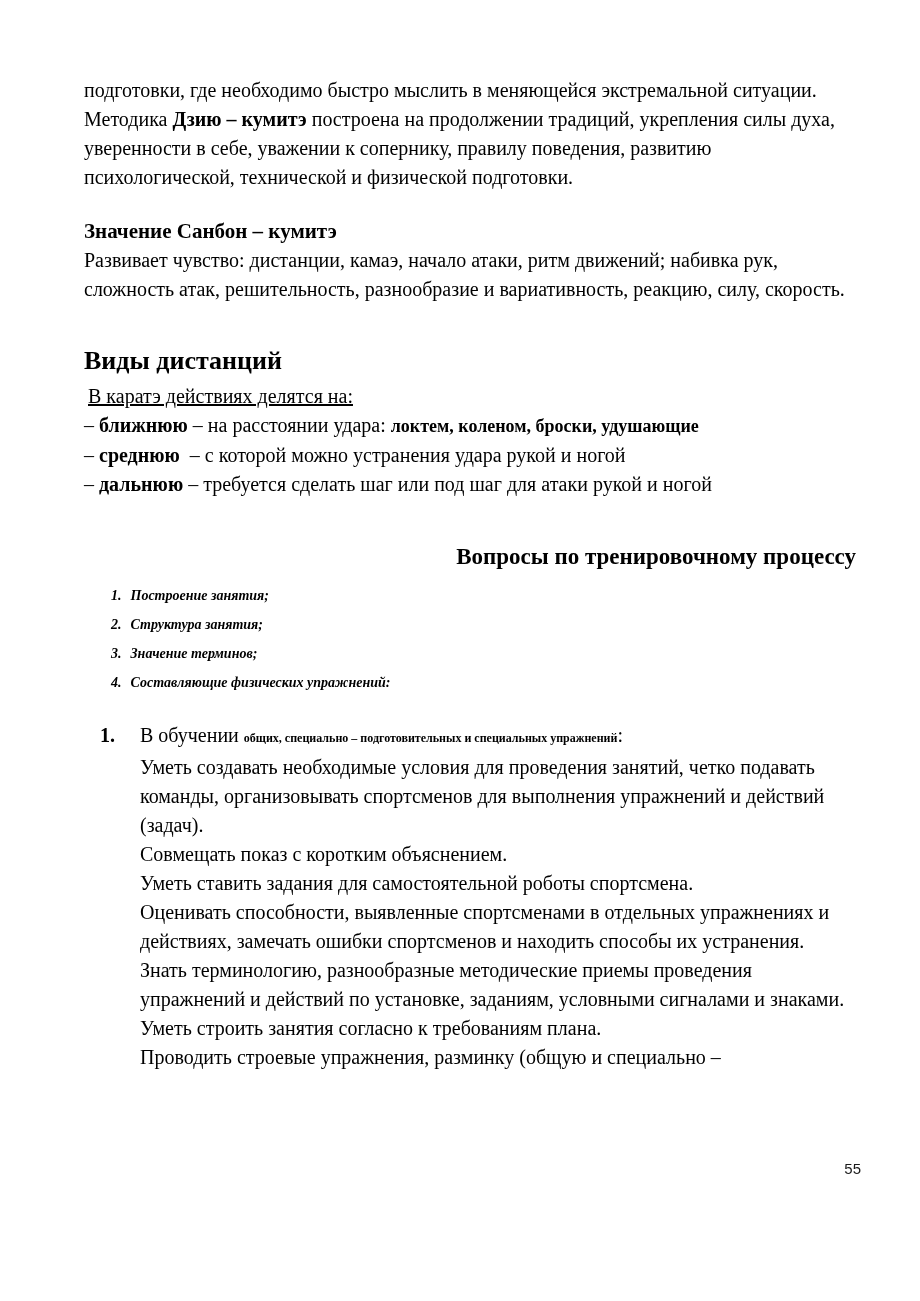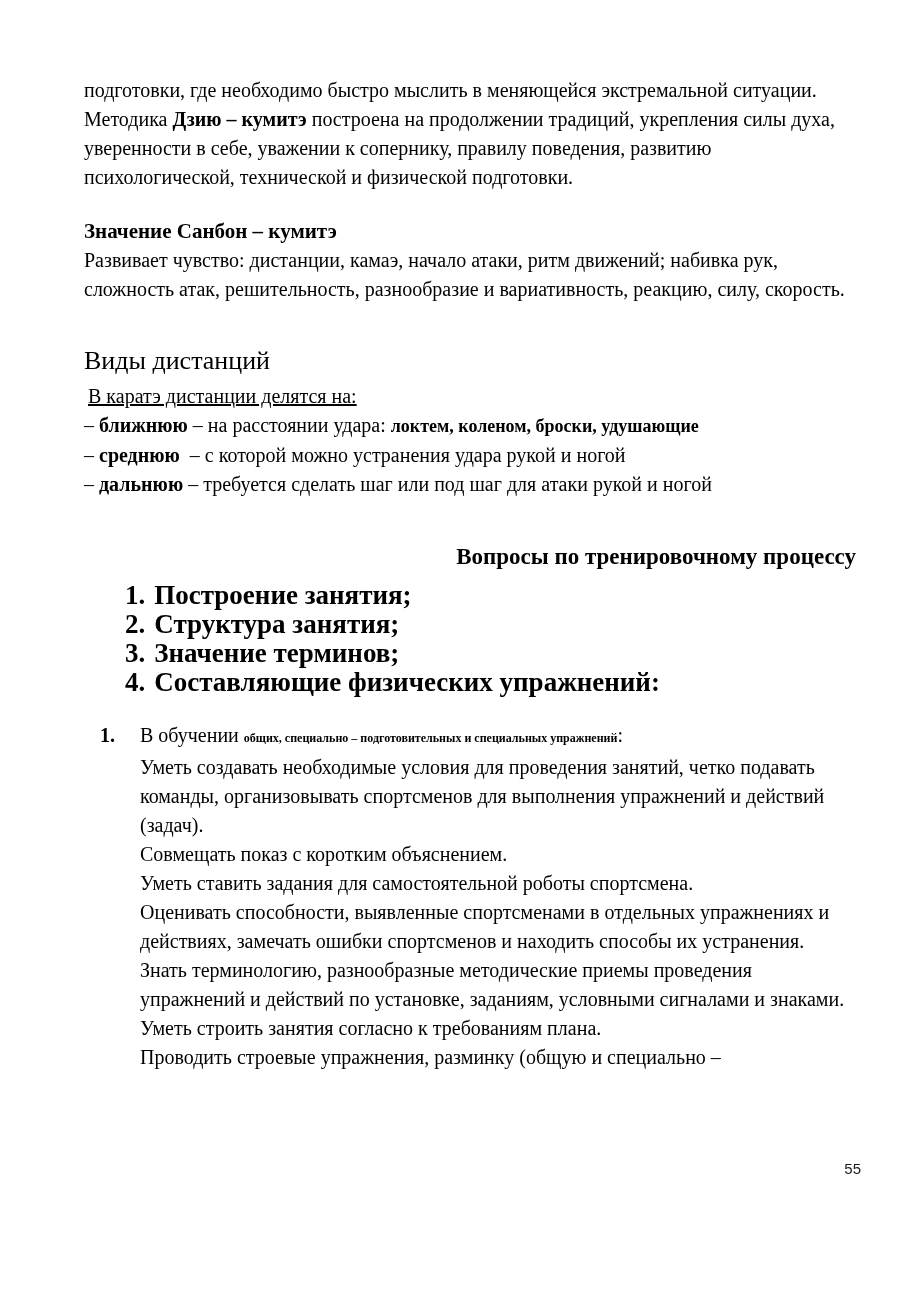--- a/index.html
+++ b/index.html
@@ -29,21 +29,21 @@
   .para { white-space: pre-wrap; }
 
   .h-sanbon {
     font-size: 21px;
     font-weight: bold;
     margin-top: 24px;
     line-height: 30px;
   }
   .h-distances {
     font-size: 26px;
-    font-weight: normal;
+    font-weight: bold;
     margin-top: 40px;
     line-height: 34px;
   }
   .dist-intro {
     text-decoration: underline;
     margin-top: 4px;
     padding-left: 4px;
   }
   .dist-item { white-space: pre-wrap; }
   .bold-small {
@@ -53,23 +53,24 @@
 
   .h-questions {
     font-size: 23px;
     font-weight: bold;
     text-align: right;
     margin-top: 42px;
     line-height: 32px;
   }
   .q-list {
     margin-top: 8px;
-    margin-left: 41px;
+    margin-left: 27px;
     font-weight: bold;
-    font-size: 27px;
+    font-size: 14px;
+    font-style: italic;
   }
   .q-num {
     display: inline-block;
     margin-right: 9px;
   }
 
   .t-item {
     position: relative;
     margin-top: 24px;
   }
@@ -105,21 +106,21 @@
     <p class="para">подготовки, где необходимо быстро мыслить в меняющейся экстремальной ситуации.</p>
 
     <p class="para"><span>Методика </span><b>Дзию – кумитэ</b><span> построена на продолжении традиций, укрепления силы духа, уверенности в себе, уважении к сопернику, правилу поведения, развитию психологической, технической и физической подготовки.</span></p>
 
     <h2 class="h-sanbon">Значение Санбон – кумитэ</h2>
 
     <p class="para">Развивает чувство: дистанции, камаэ, начало атаки, ритм движений; набивка рук, сложность атак, решительность, разнообразие и вариативность, реакцию, силу, скорость.</p>
 
     <h1 class="h-distances">Виды дистанций</h1>
 
-    <p class="dist-intro">В каратэ дистанции делятся на:</p>
+    <p class="dist-intro">В каратэ действиях делятся на:</p>
 
     <div class="dist-item"><span>– </span><b>ближнюю</b><span> – на расстоянии удара: </span><span class="bold-small">локтем, коленом, броски, удушающие</span></div>
 
     <div class="dist-item"><span>– </span><b>среднюю</b><span>  – с которой можно устранения удара рукой и ногой</span></div>
 
     <div class="dist-item"><span>– </span><b>дальнюю</b><span> – требуется сделать шаг или под шаг для атаки рукой и ногой</span></div>
 
     <h2 class="h-questions">Вопросы по тренировочному процессу</h2>
 
     <div class="q-list">

